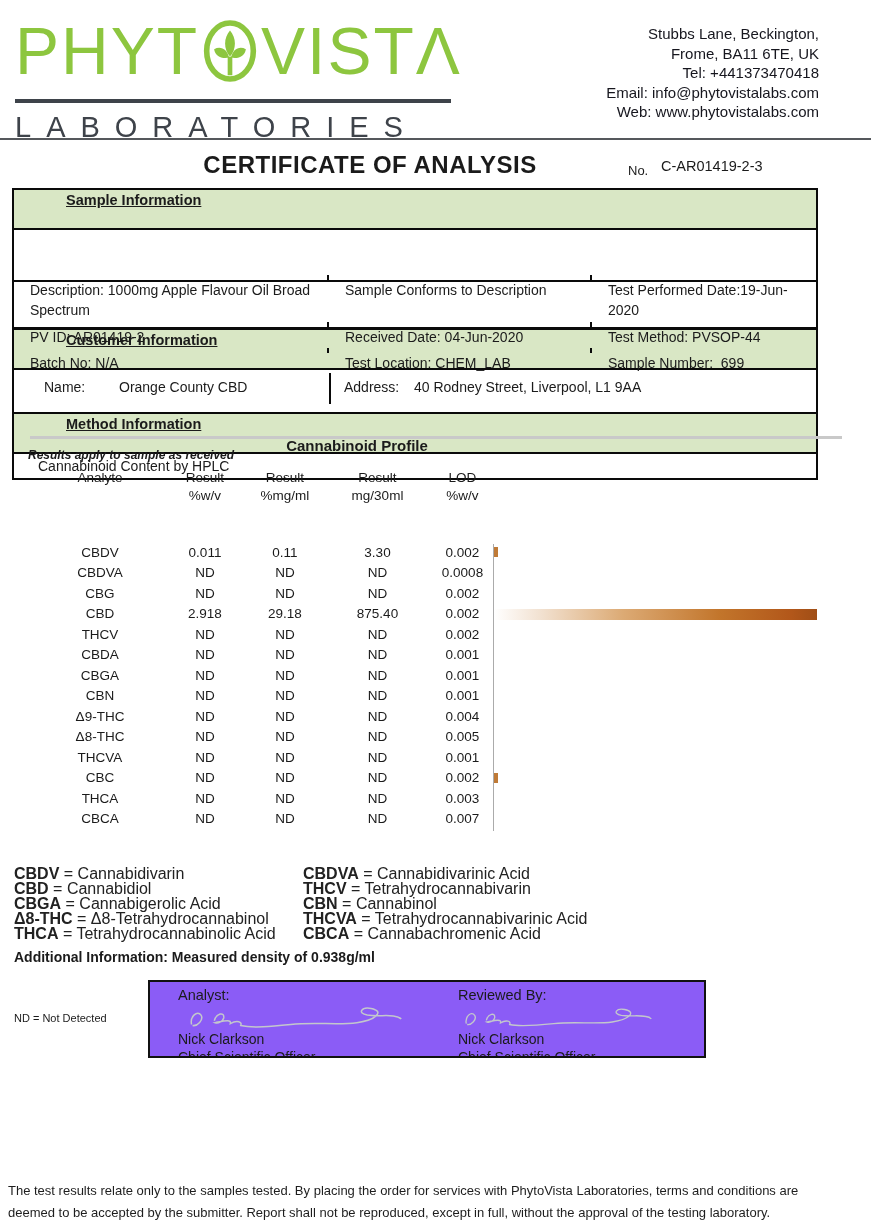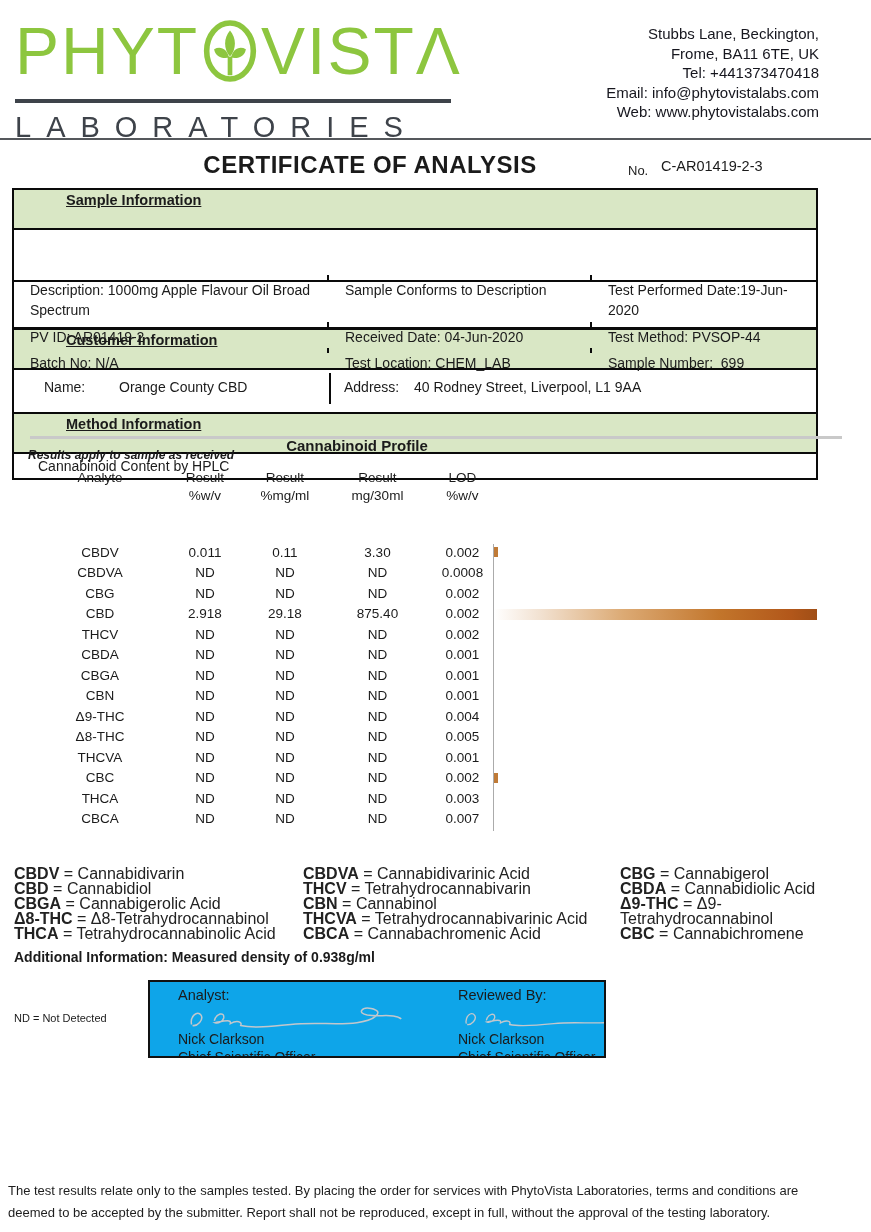--- a/index.html
+++ b/index.html
@@ -66,22 +66,22 @@
 
   
   .abbr-col{position:absolute;top:866px;font-size:16px;line-height:15px;color:#222;}
   .ac0{left:14px}.ac1{left:303px}.ac2{left:620px}
   .abbr-col b{font-weight:bold;}
 
   .add-info{position:absolute;left:14px;top:949px;font-size:14px;font-weight:bold;}
   .nd-note{position:absolute;left:14px;top:1012px;font-size:11px;}
 
   
-  .sig-box{position:absolute;left:148px;top:980px;width:458px;height:78px;
-           border:2px solid #111;box-sizing:border-box;overflow:hidden;background:#0ea5e9;}
+  .sig-box{position:absolute;left:148px;top:980px;width:558px;height:78px;
+           border:2px solid #111;box-sizing:border-box;overflow:hidden;background:#8b5cf6;}
   .sig-col{position:absolute;top:0;width:240px;}
   .sig-col.left{left:28px}.sig-col.right{left:308px}
   .sig-label{margin-top:5px;font-size:14.5px;}
   .sig-scrawl{display:block;margin-top:-3px;}
   .sig-name{font-size:14px;margin-top:-3px;}
   .sig-title{font-size:14px;margin-top:2px;}
 
   
   .footer{position:absolute;left:8px;top:1180px;width:860px;font-size:13px;
           line-height:21.5px;color:#1e1e1e;}
@@ -295,26 +295,20 @@
       <div><b>Δ8-THC</b> = Δ8-Tetrahydrocannabinol</div>
       <div><b>THCA</b> = Tetrahydrocannabinolic Acid</div>
     </div>
   <div class="abbr-col ac1">
       <div><b>CBDVA</b> = Cannabidivarinic Acid</div>
       <div><b>THCV</b> = Tetrahydrocannabivarin</div>
       <div><b>CBN</b> = Cannabinol</div>
       <div><b>THCVA</b> = Tetrahydrocannabivarinic Acid</div>
       <div><b>CBCA</b> = Cannabachromenic Acid</div>
     </div>
-  <div class="abbr-col ac2">
-      <div><b>CBG</b> = Cannabigerol</div>
-      <div><b>CBDA</b> = Cannabidiolic Acid</div>
-      <div><b>Δ9-THC</b> = Δ9-Tetrahydrocannabinol</div>
-      <div><b>CBC</b> = Cannabichromene</div>
-    </div>
 
   <div class="add-info">Additional Information: Measured density of 0.938g/ml</div>
   <div class="nd-note">ND = Not Detected</div>
 
   <div class="sig-box">
     <div class="sig-col left">
       <div class="sig-label">Analyst:</div>
       <svg class="sig-scrawl" viewBox="0 0 240 36" width="235" height="34" aria-hidden="true">
         <path d="M10 26 C 8 18, 16 10, 20 16 C 23 21, 16 28, 11 27 M34 22 C 36 14, 45 12, 44 19 C 43 23, 38 25, 35 24 C 45 22, 52 20, 51 25 C 58 21, 64 23, 62 27 C 75 30, 95 28, 115 26 C 140 23, 165 27, 185 24 C 205 21, 215 12, 200 9 C 190 7, 185 14, 196 16 C 210 18, 225 14, 232 20" stroke="#c3c7cc" fill="none" stroke-width="1.6"></path>
       </svg>

